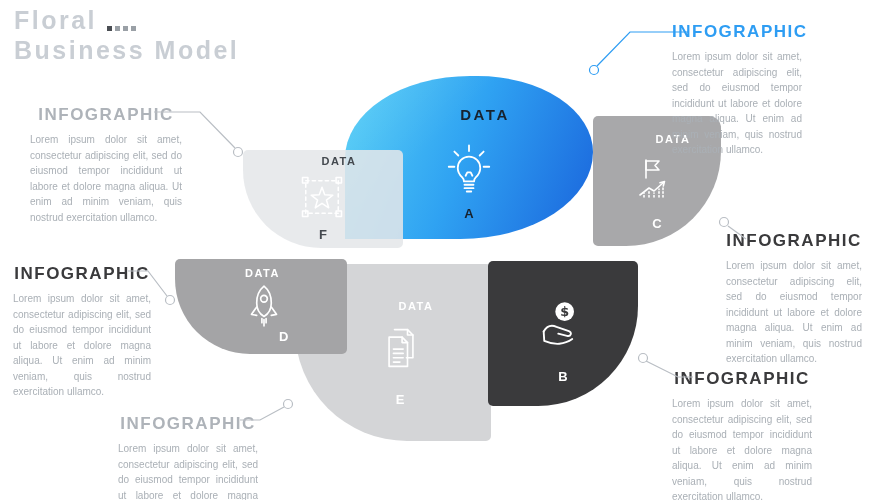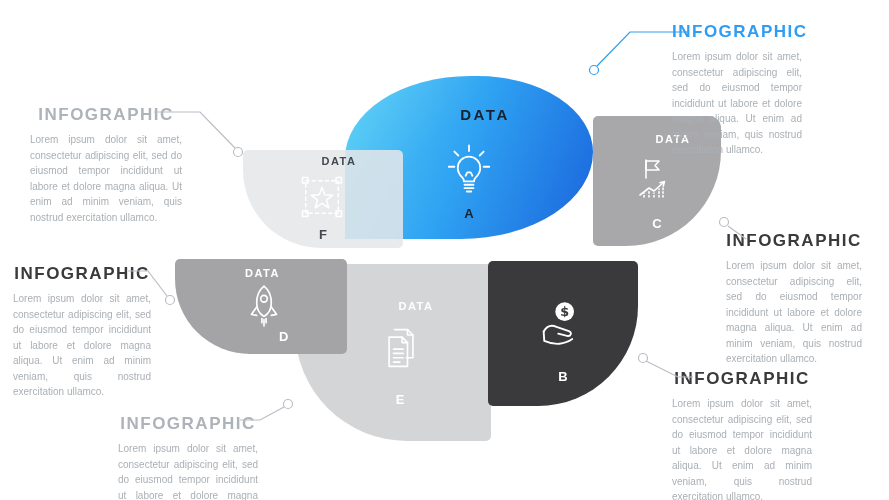--- a/index.html
+++ b/index.html
@@ -71,20 +71,24 @@
   .co-e{left:118px;top:414px;width:140px;}
 
   
   .connectors{position:absolute;left:0;top:0;z-index:9;pointer-events:none;}
 </style>
 </head>
 <body>
 
 <div class="stage">
 
+  <div class="title">
+    <span>Floral</span><span class="sqs"><span class="sq sq1"></span><span class="sq sq2"></span><span class="sq sq3"></span><span class="sq sq4"></span></span><br>
+    <span>Business Model</span>
+  </div>
 
   <div class="petal petal-a">
     <div class="plabel">DATA</div>
     <svg class="picon" viewBox="0 0 48 48" fill="none" stroke="#ffffff" stroke-width="1.6" stroke-linecap="round" stroke-linejoin="round" style="z-index:2">
       <path d="M24 13 a10 10 0 0 1 10 10 c0 4 -2 6.5 -4 8.5 c-1 1 -1.5 2 -1.5 3.5 h-9 c0 -1.5 -.5 -2.5 -1.5 -3.5 c-2 -2 -4 -4.5 -4 -8.5 a10 10 0 0 1 10 -10 z"></path>
       <path d="M21 30 l1.5 -3 h3 l1.5 3"></path>
       <path d="M20 38 h8 M20 41 h8 M22 44 h4"></path>
       <path d="M24 3 v5 M11 8.5 l3.5 3.5 M37 8.5 l-3.5 3.5 M6 22 h5 M37 22 h5"></path>
     </svg>
     <div class="pletter">A</div>

